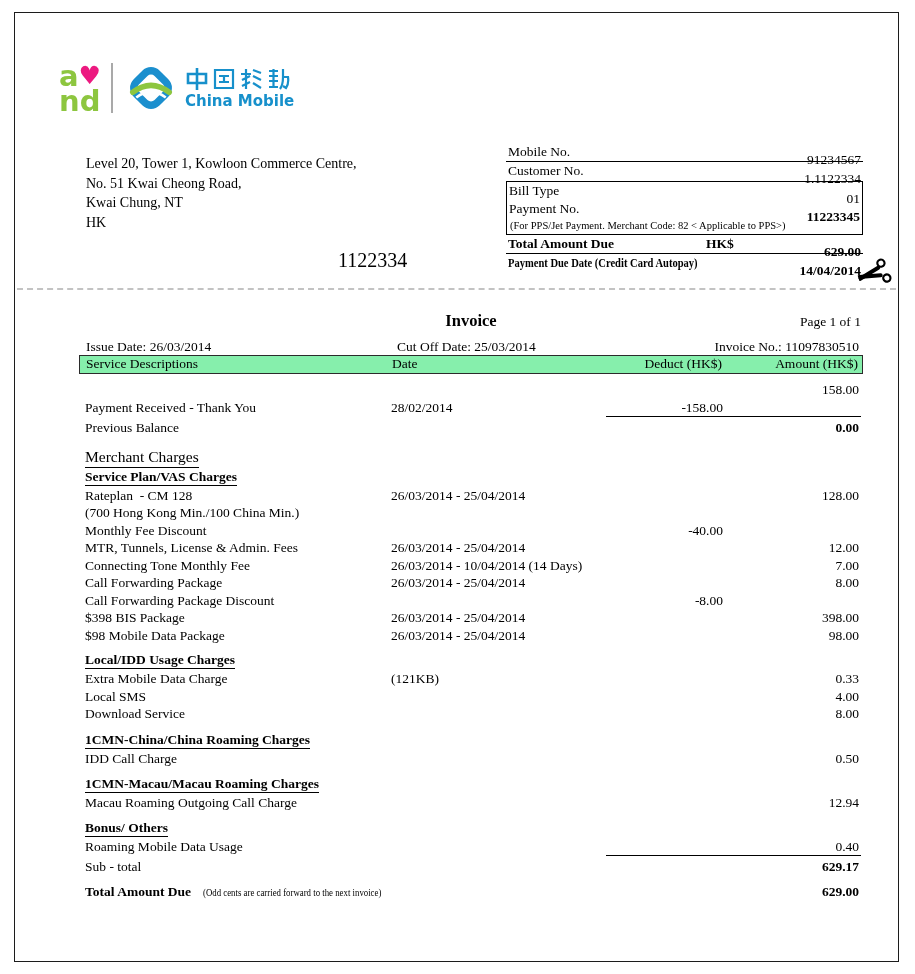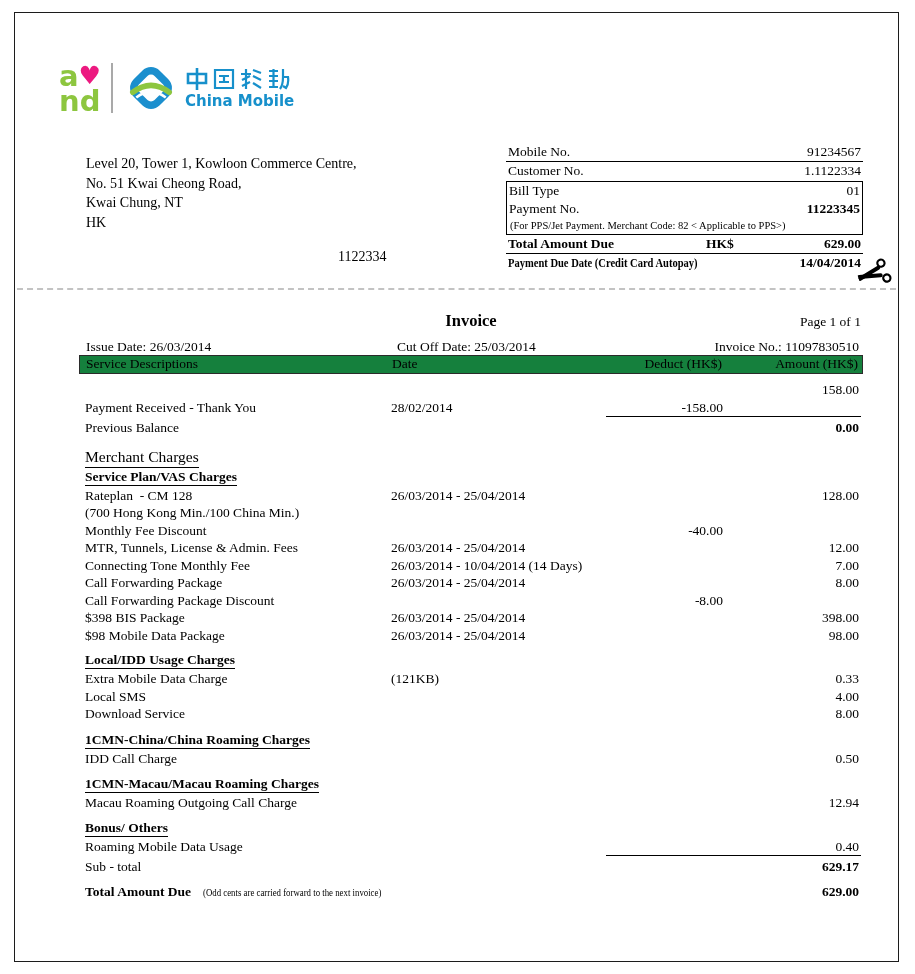--- a/index.html
+++ b/index.html
@@ -16,27 +16,27 @@
   .and-logo .heart { color:#ec1a80; font-size:25px; vertical-align:2px; }
   .logo-divider { width:2px; height:50px; background:#a9a9a9; margin:0 12px 0 10px; }
   .cm-mark { width:52px; height:52px; margin-right:8px; }
   .cm-text { font-family:"DejaVu Sans", sans-serif; color:#1790cb; }
   .cm-cn { display:flex; gap:3px; margin-bottom:2px; }
   .cm-en { font-size:15px; font-weight:bold; line-height:16px; }
 
   
   .address { position:absolute; left:71px; top:141px; font-size:14px; line-height:19.5px; }
   .addr-name { margin-bottom:5px; }
-  .account-ref { position:absolute; left:323px; top:236px; font-size:14px; }
+  .account-ref { position:absolute; left:323px; top:236px; font-size:20px; }
 
   
   .info-panel { position:absolute; left:491px; top:130px; width:357px; font-size:13.5px; }
   .ip-row { display:flex; height:19px; line-height:18px; padding:0 2px; }
   .ip-row .ip-label { white-space:nowrap; }
-  .ip-row .ip-value { margin-left:auto; text-align:right; }
+  .ip-row .ip-value { margin-left:auto; text-align:right;margin-top:8px; }
   .ip-underline { border-bottom:1px solid #000; }
   .ip-box { border:1.5px solid #000; }
   .ip-box .ip-row { height:18px; }
   .ip-note { font-size:10.5px; line-height:15px; height:16px; padding:0 3px; white-space:nowrap; }
   .ip-total { font-weight:bold; }
   .ip-total .ip-cur { margin-left:0; }
   .ip-total .ip-label { width:198px; }
   .ip-due { font-weight:bold; }
   .cond { display:inline-block; transform:scaleX(.78); transform-origin:0 60%; white-space:nowrap; }
   .b { font-weight:bold; }
@@ -50,21 +50,21 @@
   .invoice-area { position:absolute; left:64px; top:298px; width:784px; font-size:13.5px; }
   .inv-title-row { position:relative; height:20px; }
   .inv-title { text-align:center; font-size:16.5px; font-weight:bold; line-height:20px; }
   .inv-page { position:absolute; right:2px; top:3px; font-size:13.5px; }
   .inv-meta { position:relative; height:16px; margin-top:8px; line-height:16px; }
   .m-issue { position:absolute; left:7px; }
   .m-cutoff { position:absolute; left:318px; }
   .m-invno { position:absolute; right:4px; }
 
   .tbl-header { display:flex; height:19px; line-height:16px; margin-top:0;
-                background:#15803d; border:1.5px solid #2b2b2b; }
+                background:#86efac; border:1.5px solid #2b2b2b; }
   .tbl-body { margin-top:7px; }
 
   .c-desc { flex:0 0 312px; padding-left:6px; white-space:pre; overflow:visible; }
   .c-date { flex:1 1 auto; white-space:pre; }
   .c-deduct { flex:0 0 120px; text-align:right; white-space:nowrap; }
   .c-amount { flex:0 0 140px; text-align:right; padding-right:4px; white-space:nowrap; }
 
   .r-item { display:flex; height:17.5px; line-height:17px; }
   .r-gap { width:100%; }
   .r-rule { position:relative; height:3px; }

